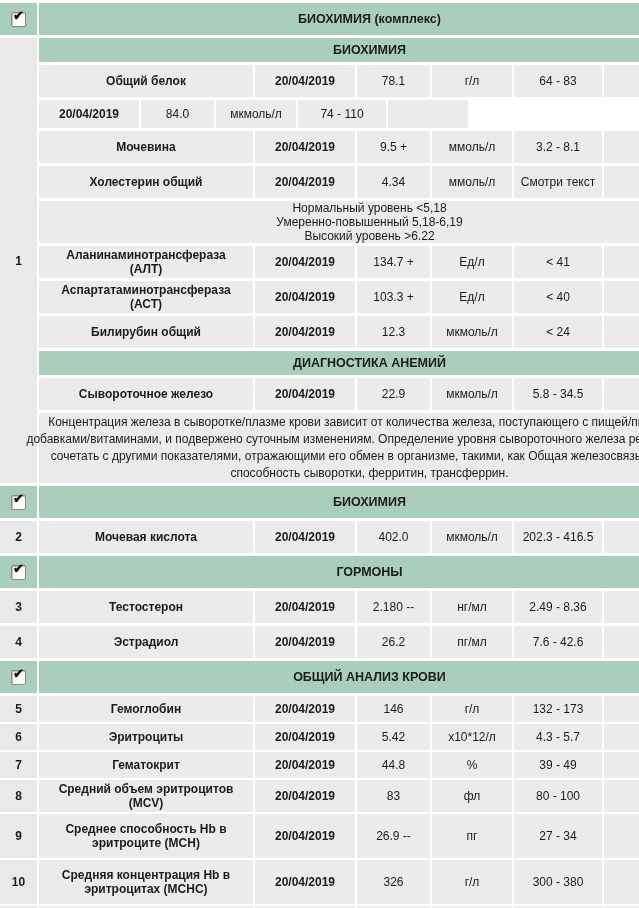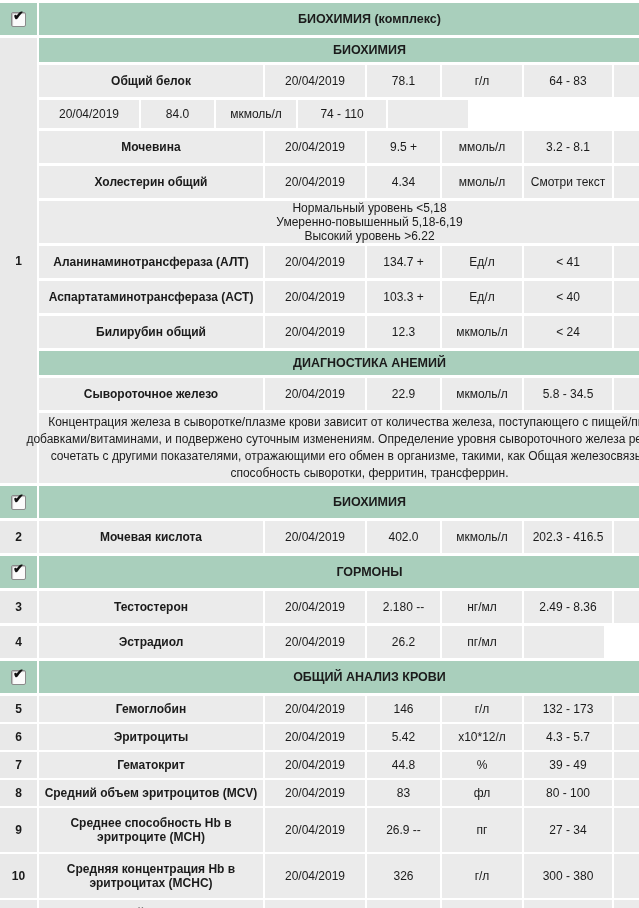--- a/index.html
+++ b/index.html
@@ -25,22 +25,22 @@
     display:flex;align-items:center;justify-content:center;font-weight:bold;font-size:12.5px;
   }
   .cells{display:flex}
   .cells>div{
     background:var(--row-bg,#ebebeb);display:flex;align-items:center;justify-content:center;
     margin-right:2px;min-height:28px;text-align:center;
   }
   .cells>div:last-child{margin-right:0}
   .compact .cells>div{min-height:22px}
   .tall .cells>div{min-height:40px}
-  .c-name{width:224px;font-weight:bold;line-height:14px;padding:2px 0}
-  .c-date{width:100px;font-weight:normal}
+  .c-name{width:182px;font-weight:bold;line-height:14px;padding:2px 16px}
+  .c-date{width:100px;font-weight:bold}
   .c-val{width:73px}
   .c-val.vb{font-weight:normal}
   .c-unit{width:80px}
   .c-ref{width:88px}
   .c-x{width:80px}
   .note{
     width:661px;background:var(--row-bg,#ebebeb);display:flex;flex-direction:column;
     align-items:center;justify-content:center;min-height:42px;line-height:14px;
   }
   .note div{white-space:nowrap}
@@ -202,20 +202,21 @@
     </div>
   </div>
 
   <div class="blk row">
     <div class="num">4</div>
     <div class="cells">
       <div class="c-name">Эстрадиол</div>
       <div class="c-date">20/04/2019</div>
       <div class="c-val">26.2</div>
       <div class="c-unit">пг/мл</div>
+      <div class="c-ref">7.6 - 42.6</div>
       <div class="c-x"></div>
     </div>
   </div>
 
   <div class="blk header">
     <div class="num green">
       <span class="checkbox">
           <span class="mark">✔</span>
         </span>
     </div>

